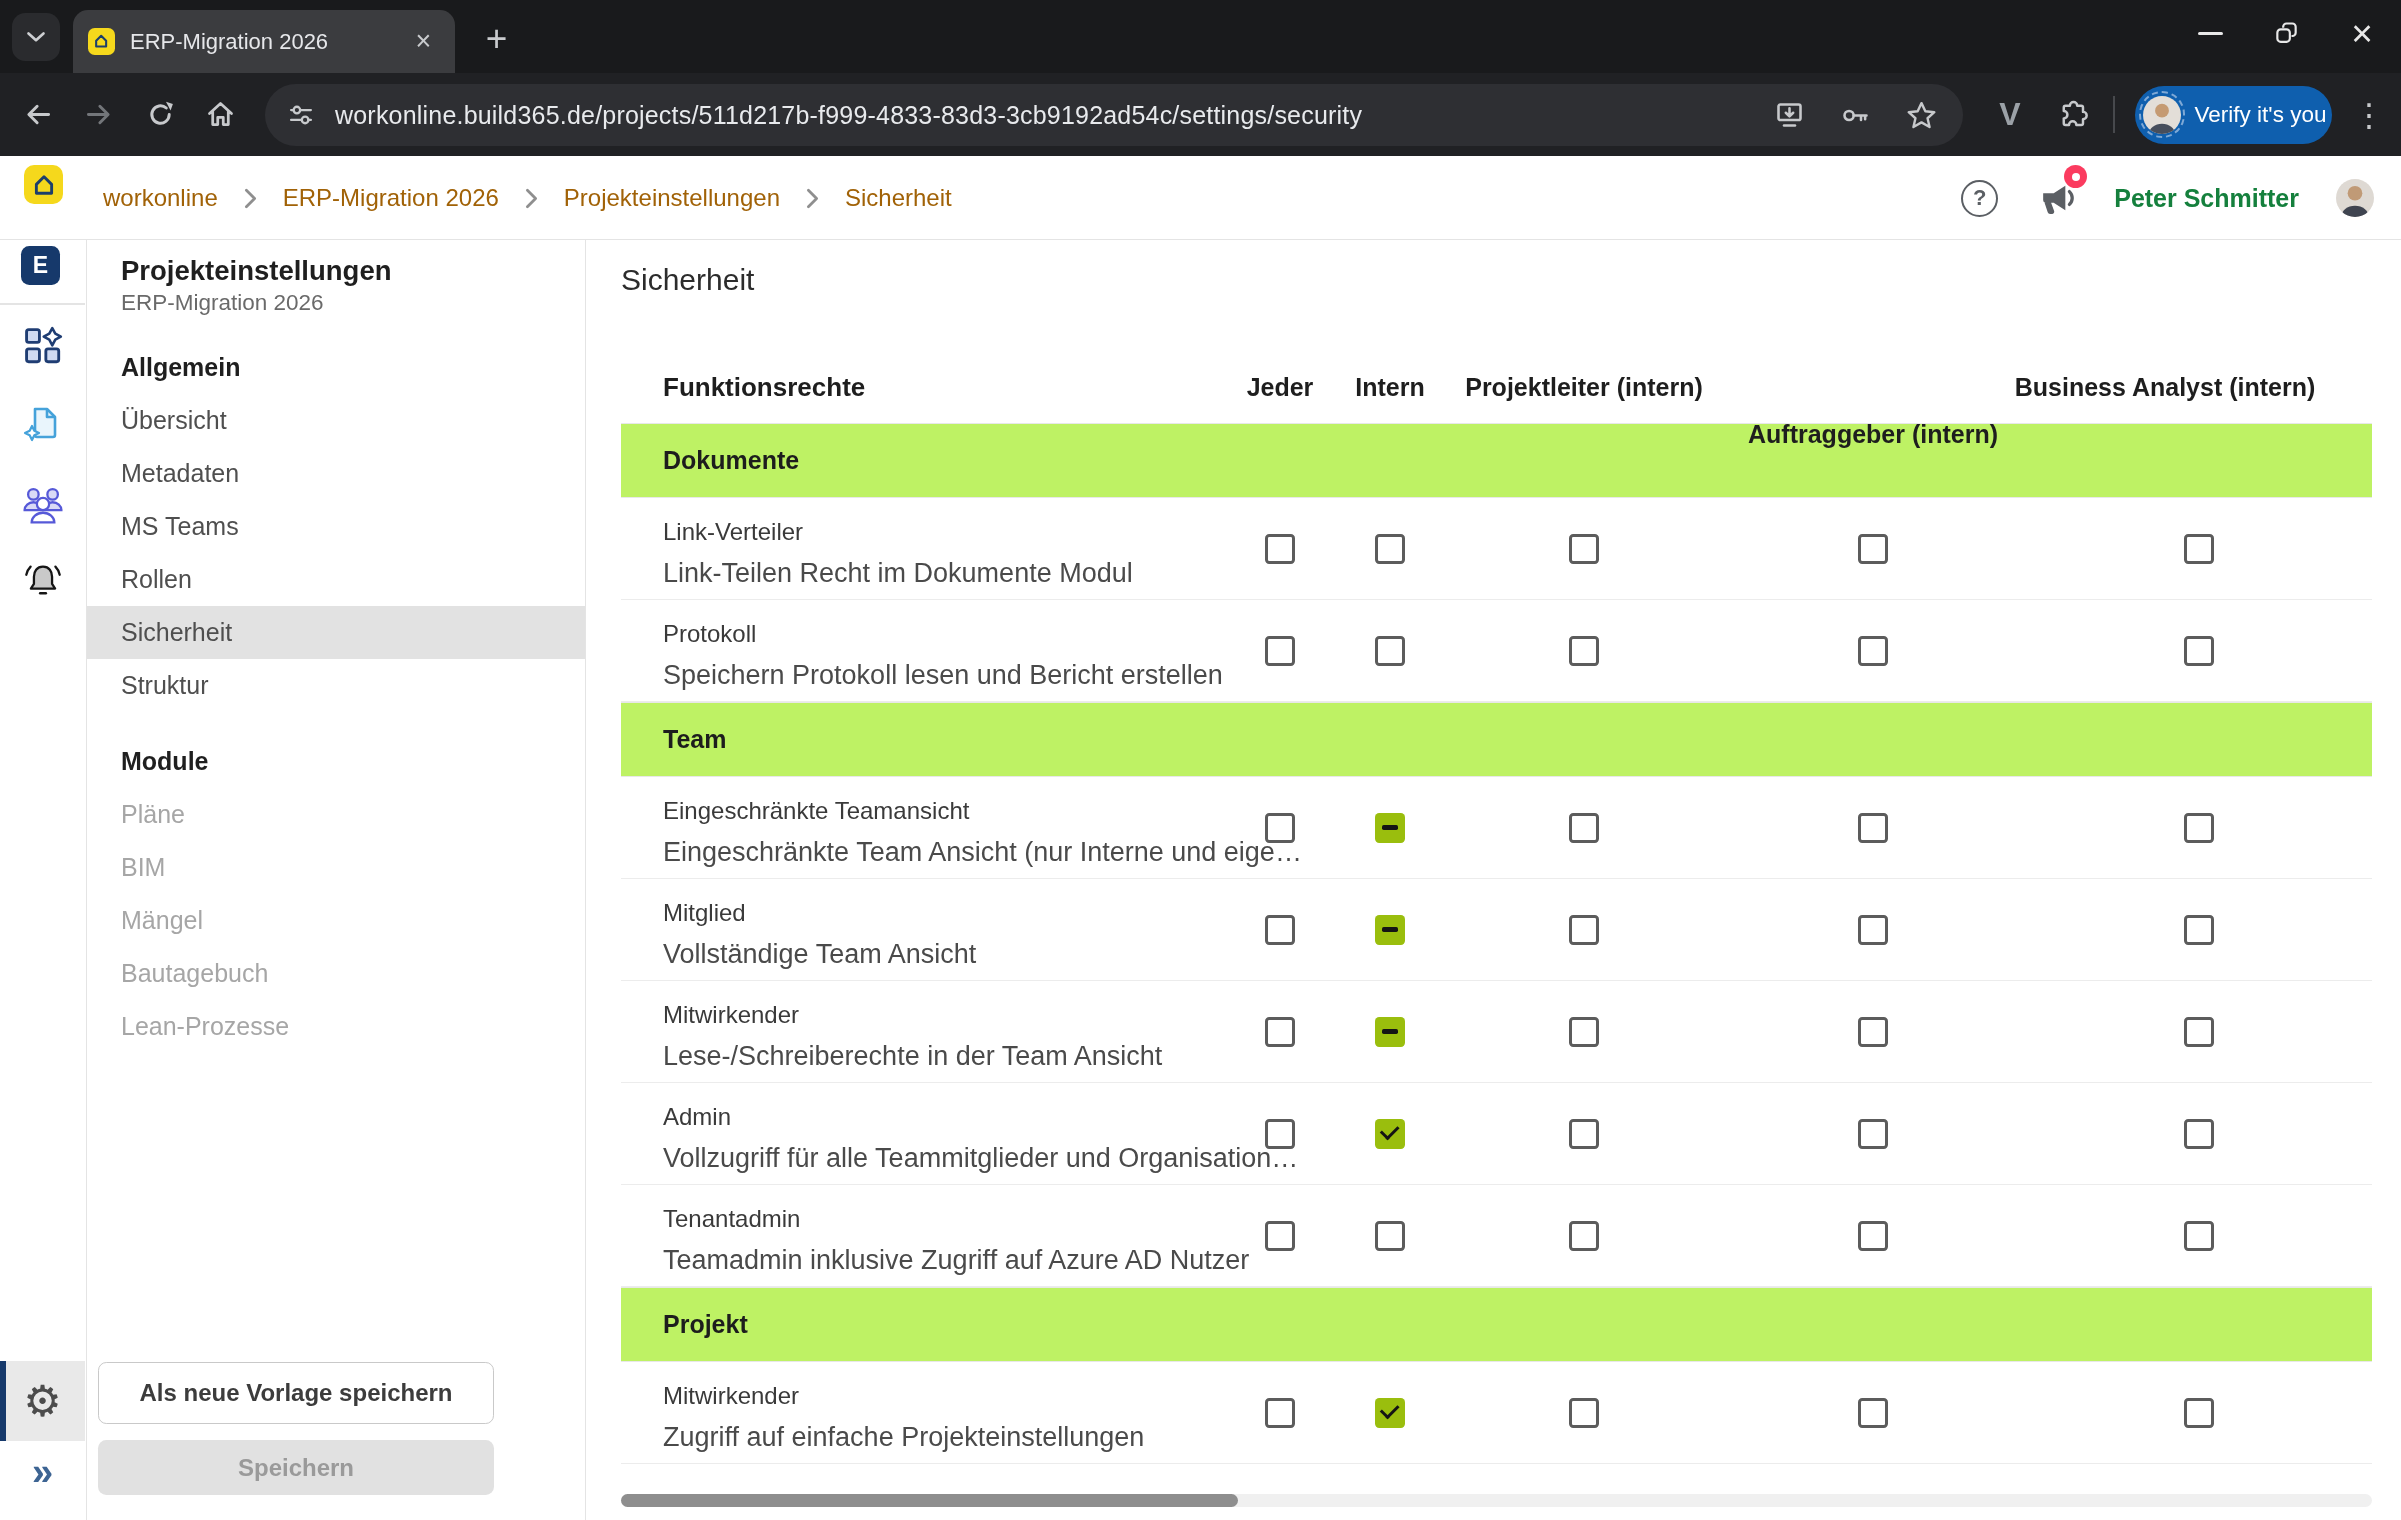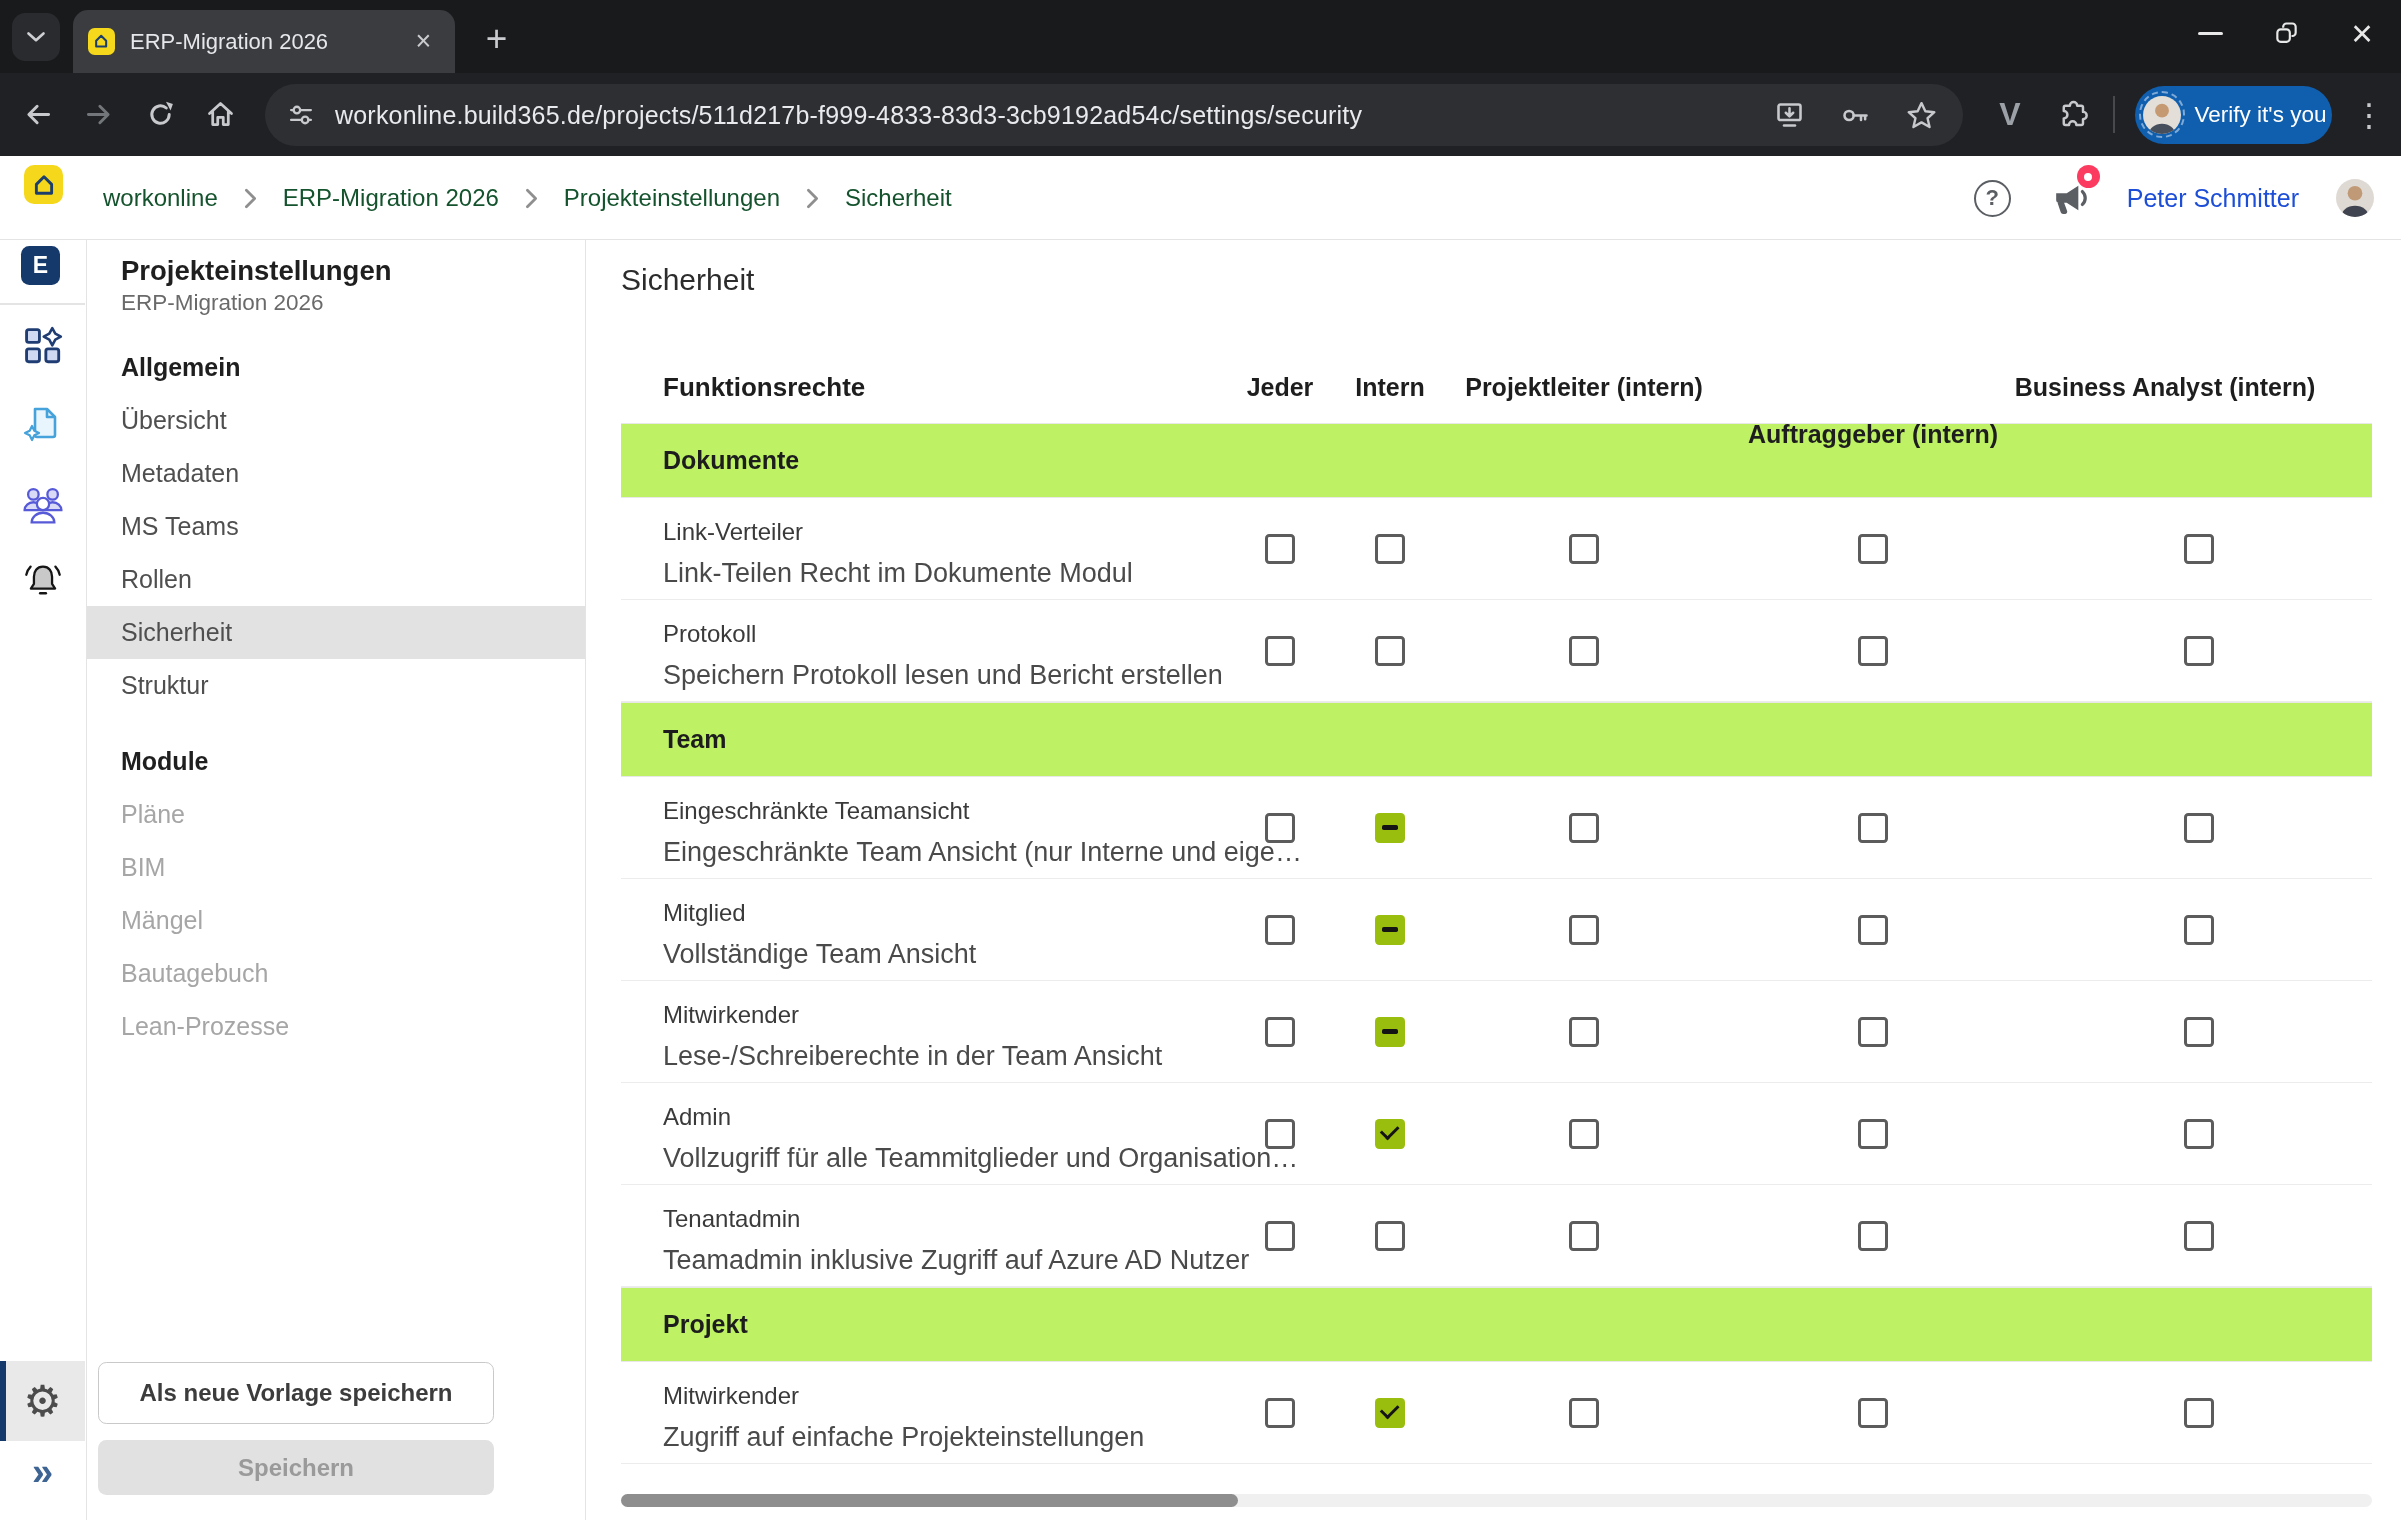--- a/index.html
+++ b/index.html
@@ -36,30 +36,30 @@
   .verify-avatar .ph{width:38px;height:38px;border-radius:50%;overflow:hidden;display:block;}
   .verify-avatar:after{content:"";position:absolute;left:-4.2px;top:-4.2px;right:-4.2px;bottom:-4.2px;border:2.5px dashed #7fa9d6;border-radius:50%;}
   .verify-label{font-size:22.5px;color:#fff;white-space:nowrap;}
   .menu-dots{position:absolute;left:2348px;top:0;height:83px;width:42px;display:flex;align-items:center;justify-content:center;
       font-size:32px;color:#c7c9cc;}
   
   .appheader{position:absolute;left:0;top:157px;width:2401px;height:83px;background:#fff;border-bottom:1.7px solid #e4e4e4;box-sizing:border-box;}
   .app-logo{position:absolute;left:24px;top:8.3px;width:39px;height:39px;border-radius:10px;background:#F5D81C;
       display:flex;align-items:center;justify-content:center;}
   .breadcrumb{position:absolute;left:103px;top:0;height:82px;display:flex;align-items:center;}
-  .crumb{font-size:24px;color:#14532d;white-space:nowrap;}
+  .crumb{font-size:24px;color:#a16207;white-space:nowrap;}
   .crumb-sep{margin:0 25px;display:flex;align-items:center;}
   .hdr-right{position:absolute;right:27px;top:0;height:82px;display:flex;align-items:center;gap:37px;}
   .help-circle{width:37px;height:37px;border:2.7px solid #5b5f64;border-radius:50%;display:flex;align-items:center;
       justify-content:center;font-size:22px;font-weight:700;color:#5b5f64;box-sizing:border-box;}
   .megaphone-wrap{position:relative;width:42px;height:42px;}
   .notif-dot{position:absolute;right:-10px;top:-11.7px;width:23px;height:23px;border-radius:50%;background:#FB3B5F;
       display:flex;align-items:center;justify-content:center;}
   .notif-dot i{display:block;width:8.3px;height:8.3px;border-radius:50%;background:#fff;}
-  .user-name{font-size:25px;font-weight:400;color:#1d4ed8;white-space:nowrap;}
+  .user-name{font-size:25px;font-weight:700;color:#15803d;white-space:nowrap;}
   .avatar{width:38px;height:38px;border-radius:50%;overflow:hidden;}
   
   .rail{position:absolute;left:0;top:240px;width:87px;height:1281px;background:#fff;border-right:1.7px solid #e4e4e4;box-sizing:border-box;}
   .proj-tile{position:absolute;left:21px;top:5.8px;width:39px;height:39px;border-radius:8.3px;background:#16396B;
       display:flex;align-items:center;justify-content:center;font-size:23px;font-weight:700;color:#fff;}
   .rail-divider{position:absolute;left:0;top:63px;width:85px;height:1.7px;background:#e4e4e4;}
   .rail-ico{position:absolute;left:0;width:85px;display:flex;justify-content:center;}
   .gear-band{position:absolute;left:0;top:1121px;width:85px;height:80px;background:#e9e9e9;display:flex;align-items:center;justify-content:center;}
   .gear-band:before{content:"";position:absolute;left:0;top:0;width:5.8px;height:80px;background:#16396B;}
   .gear-glyph{font-size:43px;color:#4c4c4c;line-height:1;}

